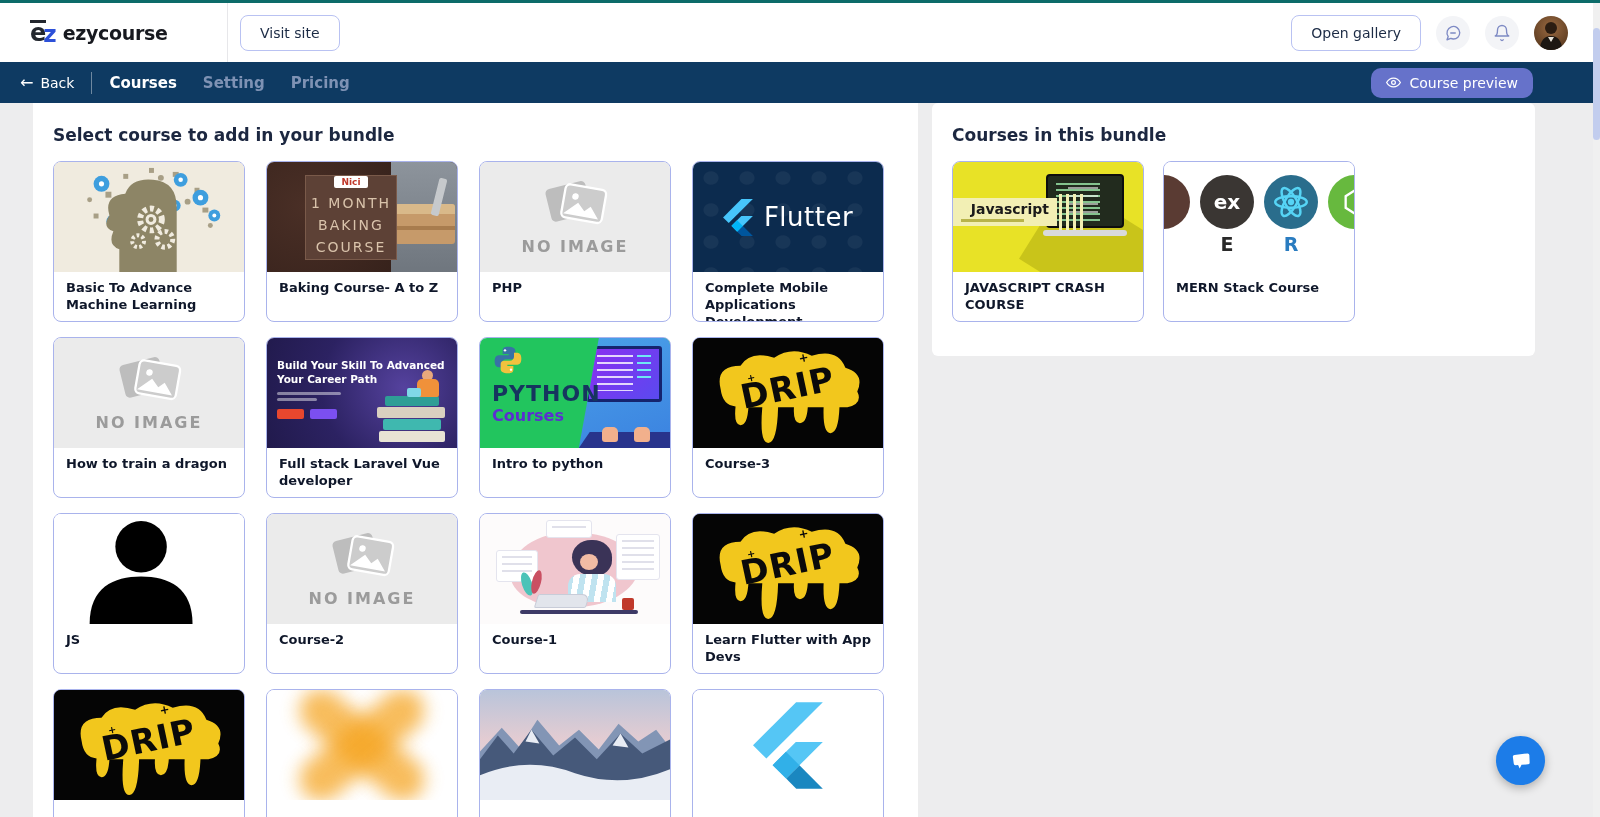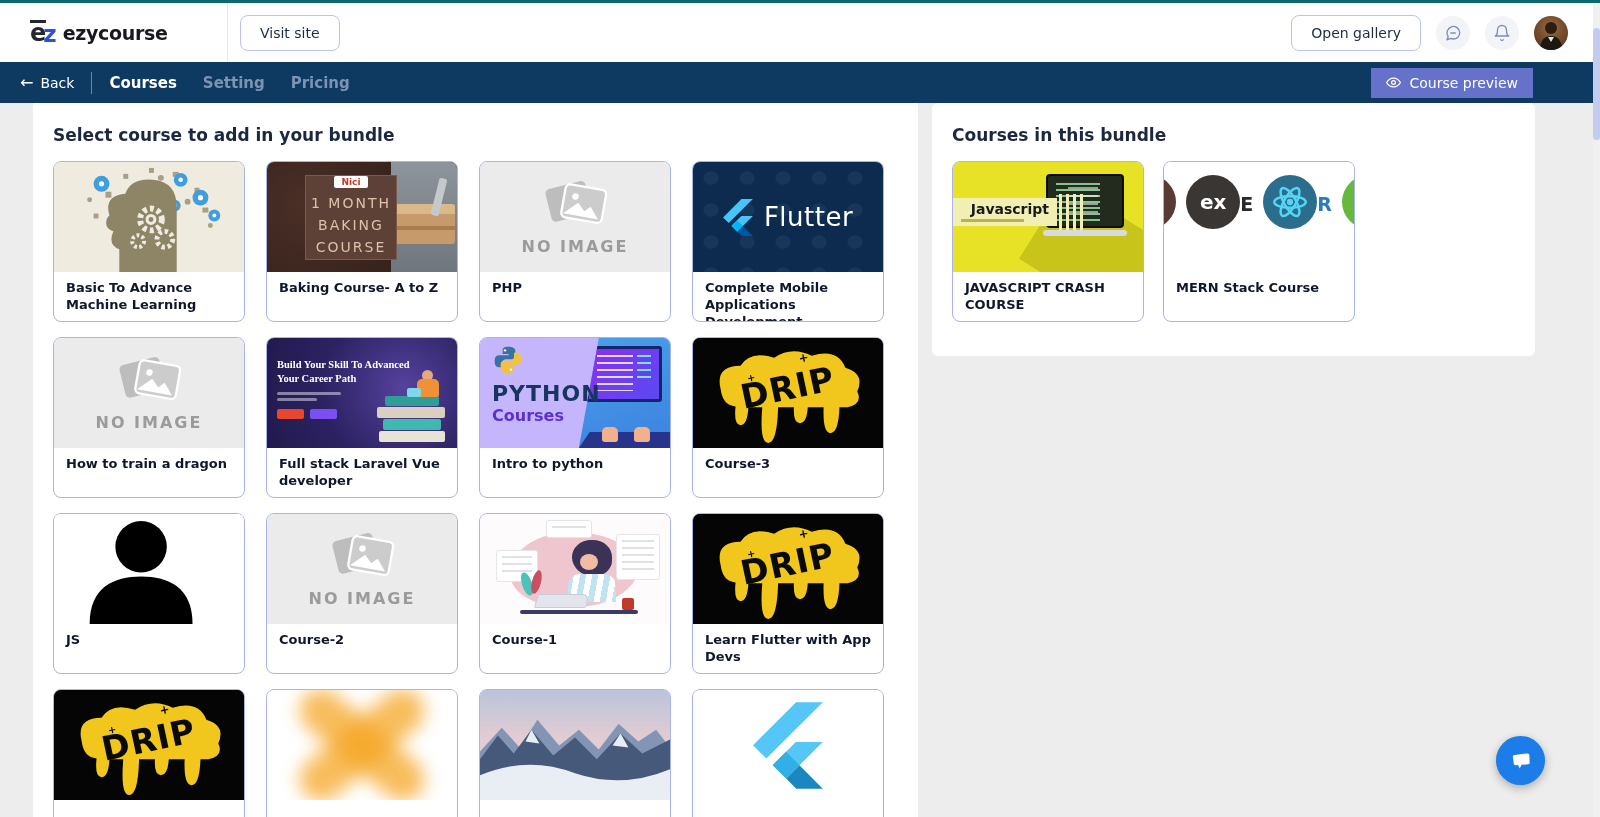--- a/index.html
+++ b/index.html
@@ -29,21 +29,21 @@
   .avatar { width:34px; height:34px; border-radius:50%; overflow:hidden; cursor:pointer; }
 
   
   .navbar { position:absolute; top:62px; left:0; right:0; height:41px; background:#0e3a62; display:flex; align-items:center; padding:0 20px; z-index:29; }
   .back { display:flex; align-items:center; gap:7px; color:#fff; font-size:14px; cursor:pointer; }
   .back-arrow { font-size:16px; line-height:1; }
   .nav-div { width:1px; height:22px; background:rgba(255,255,255,.4); margin:0 17px; }
   .nav-tabs { display:flex; align-items:center; gap:26px; }
   .nav-tab { font-size:15px; font-weight:700; color:#7e92b4; cursor:pointer; }
   .nav-tab.active { color:#ffffff; }
-  .preview-btn { margin-left:auto; margin-right:47px; background:#6672ca; color:#fff; border:none; border-radius:0;
+  .preview-btn { margin-left:auto; margin-right:47px; background:#6672ca; color:#fff; border:none; border-radius:10px;
     height:30px; padding:0 15px; font-size:14px; font-family:inherit; display:flex; align-items:center; gap:8px; cursor:pointer; }
 
   
   .panel { position:absolute; background:#fff; }
   #left-panel { left:33px; top:103px; width:885px; height:760px; }
   #right-panel { left:932px; top:103px; width:603px; height:253px; border-radius:6px; }
   .panel-title { margin:0; padding:22px 20px 16px; font-size:17px; font-weight:800; color:#1c2740; }
   .grid { display:grid; grid-template-columns:repeat(4,192px); column-gap:21px; row-gap:15px; padding:0 20px; }
   #right-grid { grid-template-columns:repeat(2,192px); column-gap:19px; }
 
@@ -62,38 +62,38 @@
   .t-flutter-dark { background:#0c2b4e; display:flex; align-items:center; justify-content:center; gap:11px;
     background-image:radial-gradient(rgba(255,255,255,.05) 7px, transparent 8px); background-size:36px 32px; }
   .fd-text { color:#fff; font-size:26px; font-weight:400; letter-spacing:.5px; }
 
   
   .t-flutter-light { background:#fff; display:flex; align-items:center; justify-content:center; }
 
   
   .t-laravel-vue { background:radial-gradient(circle at 72% 45%, #55429e 0%, #2c2262 55%, #211a4c 100%); }
   .lv-txt { position:absolute; left:10px; top:20px; }
-  .lv-h { color:#fff; font-size:10.5px; font-weight:800; line-height:1.35;font-family:Liberation Serif, serif; }
+  .lv-h { color:#fff; font-size:10.5px; font-weight:800; line-height:1.35; }
   .lv-sub { width:64px; height:3px; background:rgba(255,255,255,.45); margin-top:6px; border-radius:2px; }
   .lv-sub.s2 { width:40px; margin-top:3px; }
   .lv-btns { display:flex; gap:6px; margin-top:8px; }
   .lv-b1,.lv-b2 { display:block; width:27px; height:10px; border-radius:2px; }
   .lv-b1 { background:#e8472e; } .lv-b2 { background:#7b4ff0; }
   .lv-books { position:absolute; right:6px; bottom:6px; width:78px; height:72px; }
   .lv-books i { position:absolute; border-radius:2px; }
   .lv-books .bk1 { left:6px; bottom:0; width:66px; height:11px; background:#e8e3d4; }
   .lv-books .bk2 { left:10px; bottom:12px; width:58px; height:11px; background:#3fb8af; }
   .lv-books .bk3 { left:4px; bottom:24px; width:68px; height:11px; background:#d9d0c0; }
   .lv-books .bk4 { left:12px; bottom:36px; width:54px; height:10px; background:#2e9e96; }
   .lv-head { position:absolute; right:18px; top:0; width:11px; height:11px; border-radius:50%; background:#e8a87c; }
   .lv-body { position:absolute; right:12px; top:9px; width:22px; height:18px; border-radius:5px 5px 2px 2px; background:#f0913a; }
   .lv-lap { position:absolute; right:30px; top:18px; width:14px; height:9px; border-radius:2px; background:#7fd8e8; }
 
   
-  .t-python { background:#c4b5fd; }
+  .t-python { background:#22c55e; }
   .py-left { position:absolute; left:0; top:0; width:55%; height:100%; padding:6px 0 0 12px; }
   .py-main { font-size:22px; font-weight:800; color:#16355f; letter-spacing:1px; line-height:1.1; margin-top:2px; }
   .py-sub { font-size:16px; font-weight:700; color:#5c2fd0; }
   .py-right { position:absolute; right:0; top:0; width:48%; height:100%;
     background:linear-gradient(160deg,#4aa0e8 0%, #3b82e0 100%);
     clip-path:polygon(22% 0, 100% 0, 100% 100%, 0 100%); }
   .py-mon { position:absolute; right:8px; top:8px; width:76px; height:56px; border:3px solid #15246e; border-radius:3px;
     background:linear-gradient(135deg,#8a2ff0,#5a4af0); }
   .py-mon:before { content:""; position:absolute; left:8px; top:6px; right:26px; bottom:8px;
     background:repeating-linear-gradient(180deg, rgba(255,255,255,.8) 0 2px, transparent 2px 7px); }
@@ -171,21 +171,21 @@
 
   
   .t-ml-brain { background:#f0ebdf; }
 
   
   .t-mountains { background:#ccd4e4; }
 
   
   .t-mern { background:#fff; }
   .mern-row { display:flex; justify-content:center; align-items:flex-start; gap:10px; padding-top:13px; }
-  .mcol { display:flex; flex-direction:row; align-items:center; }
+  .mcol { display:flex; flex-direction:column; align-items:center; }
   .mc { width:54px; height:54px; border-radius:50%; display:flex; align-items:center; justify-content:center; flex:none; }
   .cut-l { margin-left:-36px; } .cut-r { margin-right:-36px; }
   .c-brown { background:#5a3b33; }
   .c-dark { background:#3a3633; color:#fff; font-size:20px; font-weight:700; }
   .c-react { background:#2a6d8c; }
   .c-green { background:#67b93e; }
   .ml-letter { font-weight:800; font-size:19px; margin-top:4px; }
   .l-dark { color:#2a2a2a; } .l-blue { color:#2a7cc0; }
 
   

